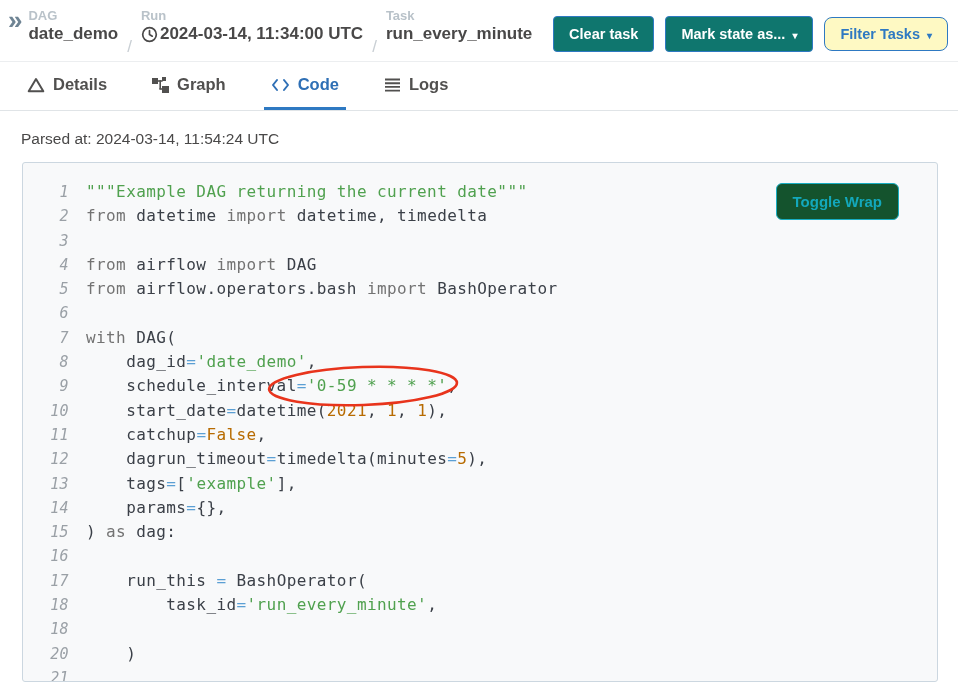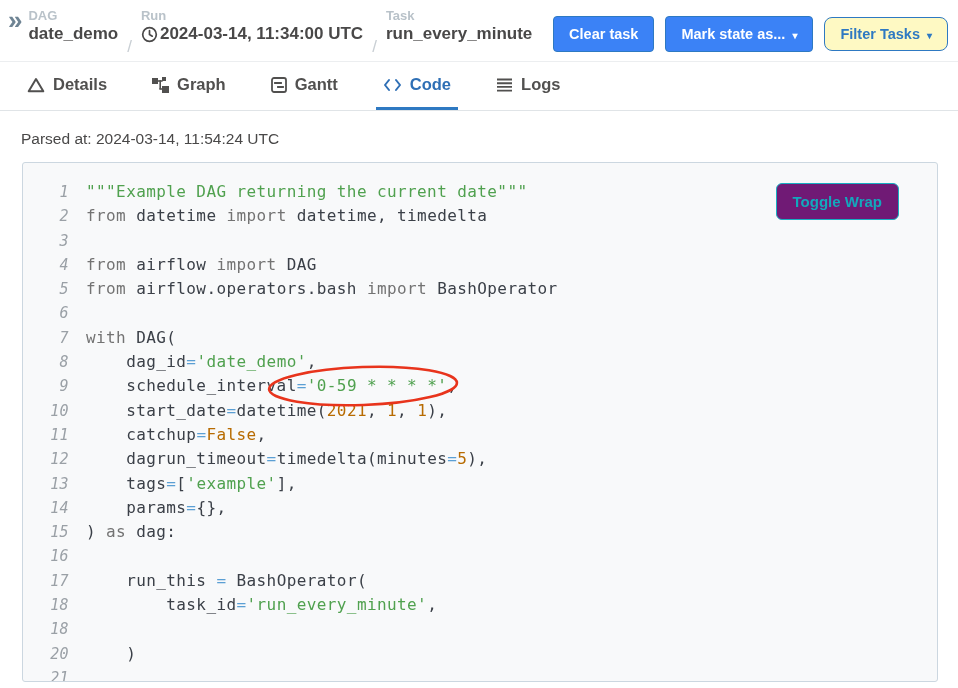--- a/index.html
+++ b/index.html
@@ -13,21 +13,21 @@
   
   .header { display:flex; align-items:flex-start; height:62px; border-bottom:1px solid #eceef0; padding:8px 10px 0 8px; }
   .chevrons { font-size:26px; font-weight:bold; color:#6f8494; line-height:20px; margin:2px 6px 0 0; cursor:pointer; }
   .crumb { display:flex; flex-direction:column; }
   .crumb-label { font-size:13px; font-weight:600; color:#b9c2c9; margin-bottom:1px; }
   .crumb-value { font-size:17px; font-weight:bold; color:#494848; display:flex; align-items:center; white-space:nowrap; }
   .sep { color:#c9cfd4; font-size:17px; margin:0 9px; align-self:flex-end; padding-bottom:4px; }
   .clock-icon { margin-right:2px; display:inline-flex; }
   .header-buttons { margin-left:auto; display:flex; align-items:center; gap:11px; padding-top:8px; }
   .btn { font-family:"Liberation Sans",sans-serif; font-size:14.5px; font-weight:bold; cursor:pointer; white-space:nowrap; }
-  .btn-solid { background:#3b82f6; color:#fff; border:1px solid #2e79c2; border-radius:4px; padding:9px 15px; }
+  .btn-solid { background:#0f766e; color:#fff; border:1px solid #2e79c2; border-radius:4px; padding:9px 15px; }
   .btn-outline { background:#fef9c3; color:#2e79c2; border:1.5px solid #2e79c2; border-radius:8px; padding:8px 15px; }
   .caret { font-size:10px; margin-left:7px; }
 
   
   .tabs { display:flex; align-items:stretch; height:49px; border-bottom:1px solid #e0e4e7; padding-left:20px; gap:31px; }
   .tab { display:flex; align-items:center; gap:8px; font-size:16.5px; font-weight:bold; color:#51504f;
          padding:0 7px; border-bottom:3px solid transparent; cursor:pointer; }
   .tab svg { display:block; }
   .tab.active { color:#2e6fb5; border-bottom-color:#2e79c2; }
 
@@ -41,21 +41,21 @@
                   line-height:24.3px; letter-spacing:0.4px; }
   .code-line { display:flex; white-space:pre; }
   .ln { width:46px; flex-shrink:0; text-align:right; color:#9aa0a6; font-style:italic; font-size:15px; user-select:none; }
   .code-text { padding-left:17px; color:#3b4048; }
   .kw  { color:#737373; }
   .str { color:#50a14f; }
   .num { color:#b76b01; }
   .op  { color:#5b9fd4; }
   .def { color:#3b4048; }
 
-  .toggle-wrap { position:absolute; top:20px; right:38px; background:#701a75; color:#13a8bc;
+  .toggle-wrap { position:absolute; top:20px; right:38px; background:#14532d; color:#13a8bc;
                  border:1.5px solid #18aec2; border-radius:6px; padding:9px 16px;
                  font-family:"Liberation Sans",sans-serif; font-size:15px; font-weight:bold; cursor:pointer; }
 
   
   .annotation { position:absolute; left:265px; top:363px; width:196px; height:46px; pointer-events:none; }
 </style>
 </head>
 <body>
 
 <div class="header">
@@ -114,29 +114,20 @@
         <rect x="0" y="1" width="6" height="6"></rect>
           <rect x="10" y="0" width="4" height="4"></rect>
         <rect x="10" y="9" width="7" height="7"></rect>
         <rect x="6" y="3.2" width="4.6" height="1.6"></rect>
           <rect x="7.4" y="3.2" width="1.6" height="9"></rect>
         <rect x="7.4" y="11.2" width="3.2" height="1.6"></rect>
       </svg>
     </span>
     <span>Graph</span>
   </div>
-  <div class="tab">
-    <span>
-      <svg width="16" height="16" viewBox="0 0 16 16" fill="none" stroke="#51504f" stroke-width="1.8">
-        <rect x="1" y="1" width="14" height="14" rx="2"></rect>
-        <path d="M4 6 H10 M7 10 H12" stroke-linecap="square"></path>
-      </svg>
-    </span>
-    <span>Gantt</span>
-  </div>
   <div class="tab active">
     <span>
       <svg width="19" height="14" viewBox="0 0 19 14" fill="none" stroke="#2e6fb5" stroke-width="2" stroke-linecap="round" stroke-linejoin="round">
         <path d="M6 2 L2 7 L6 12"></path>
           <path d="M13 2 L17 7 L13 12"></path>
       </svg>
     </span>
     <span>Code</span>
   </div>
   <div class="tab">

